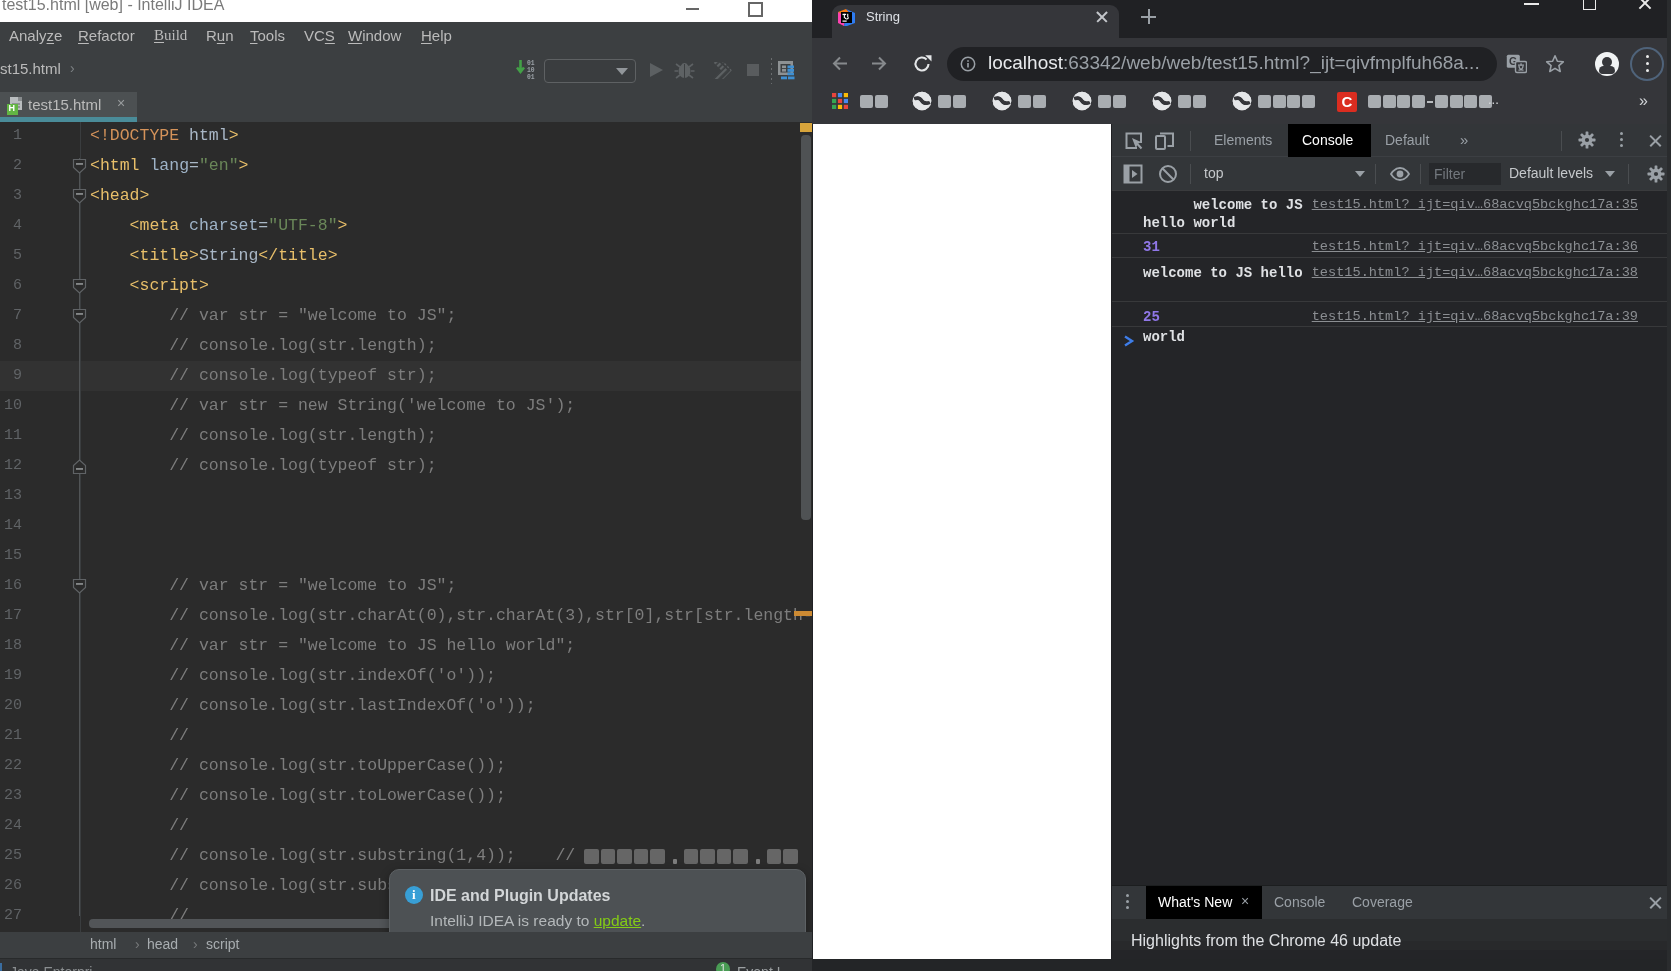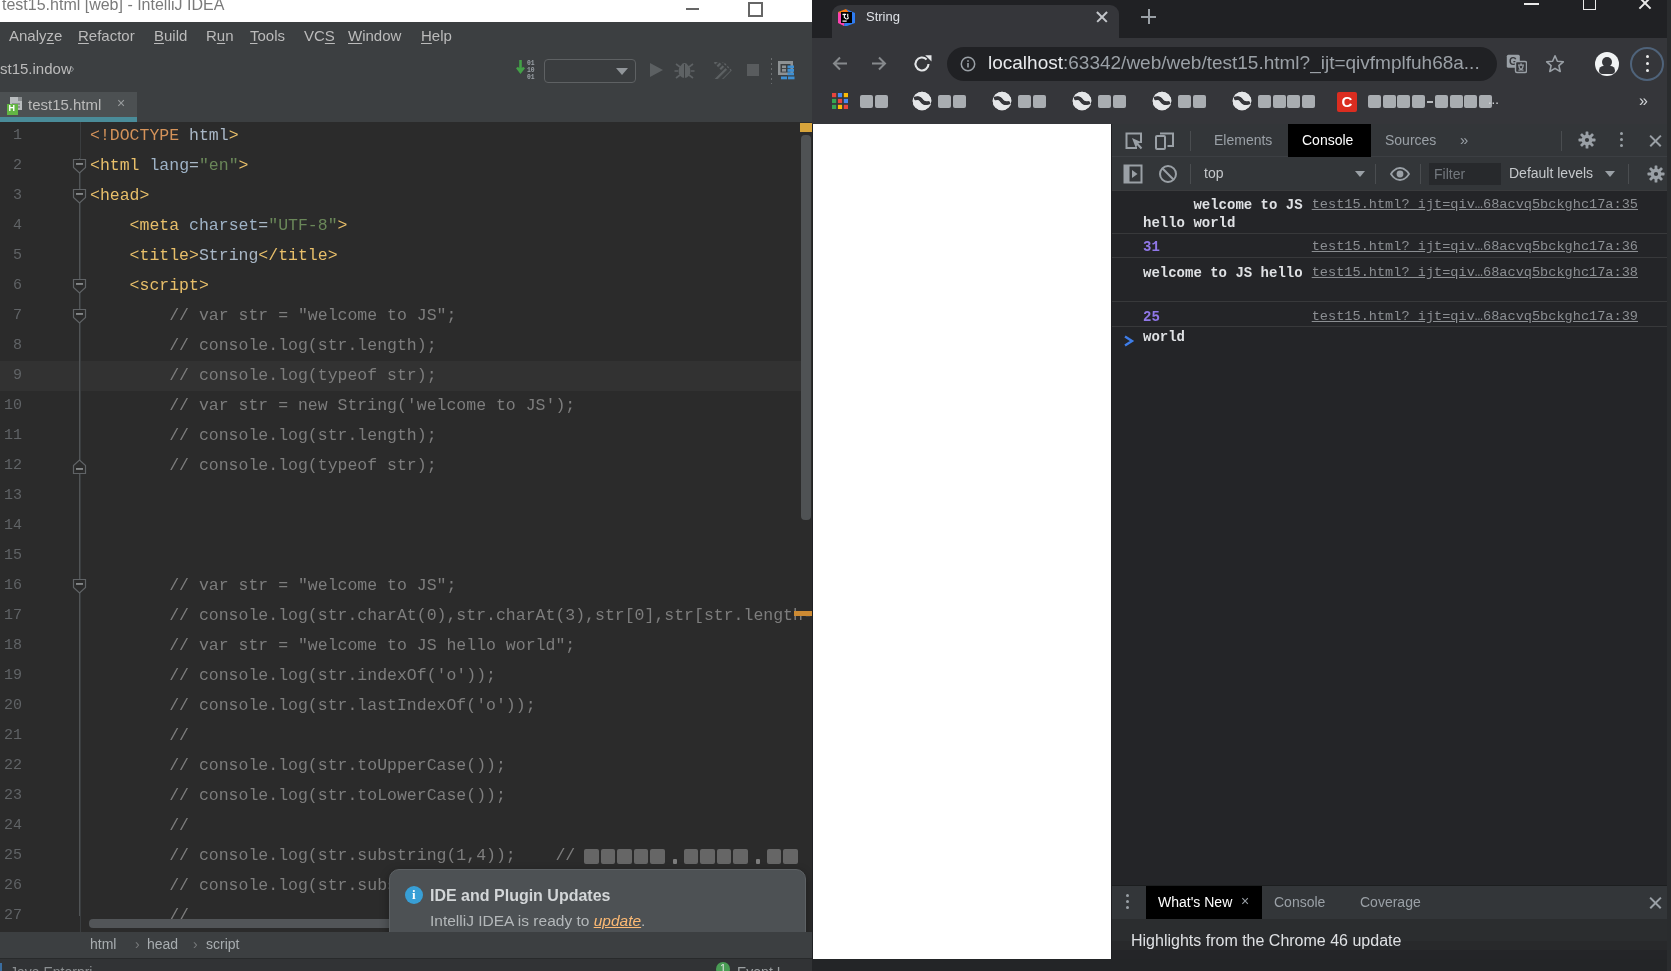--- a/index.html
+++ b/index.html
@@ -69,29 +69,29 @@
 
   <div id="idea">
     <div id="ide-title">
         <span class="t">test15.html [web] - IntelliJ IDEA</span>
       <div class="abs" style="left:686px;top:8px;width:13px;height:2px;background:#666;"></div>
       <div class="abs" style="left:748px;top:2px;width:15px;height:15px;border:2px solid #666;"></div>
     </div>
     <div id="ide-menu">
       <span style="left:9px;">Analy<u>z</u>e</span>
       <span style="left:78px;"><u>R</u>efactor</span>
-      <span style="left:154px;"><u>B</u>uild</span>
+      <span style="left:154px;font-family:Liberation Serif, serif;"><u>B</u>uild</span>
       <span style="left:206px;text-align:center;">R<u>u</u>n</span>
       <span style="left:250px;"><u>T</u>ools</span>
       <span style="left:304px;">VC<u>S</u></span>
       <span style="left:348px;"><u>W</u>indow</span>
       <span style="left:421px;"><u>H</u>elp</span>
     </div>
     <div id="ide-nav">
-      <span class="abs" style="left:0;top:10px;font-size:15px;color:#bbbbbb;">st15.indow</span>
+      <span class="abs" style="left:0;top:10px;font-size:15px;color:#bbbbbb;">st15.html</span>
       <span class="abs" style="left:70px;top:10px;font-size:14px;color:#7d8184;">›</span>
       <svg class="abs" style="left:516px;top:9px;" width="22" height="22" viewBox="0 0 22 22">
         <path d="M4.5 1 V12 M1 8.5 L4.5 13 L8 8.5" stroke="#43a047" stroke-width="2.6" fill="none"></path>
         <text x="11" y="6" font-size="6.4" font-weight="bold" fill="#9aa0a6" font-family="Liberation Mono">01</text>
         <text x="11" y="13" font-size="6.4" font-weight="bold" fill="#9aa0a6" font-family="Liberation Mono">10</text>
         <text x="11" y="20" font-size="6.4" font-weight="bold" fill="#9aa0a6" font-family="Liberation Mono">01</text>
       </svg>
       <div class="abs" style="left:544px;top:9px;width:92px;height:24px;border:1px solid #5e6163;border-radius:4px;background:#3a3d3f;">
         <div style="position:absolute;right:7px;top:8px;width:0;height:0;border-left:6px solid transparent;border-right:6px solid transparent;border-top:7px solid #91969a;"></div>
       </div>
@@ -213,21 +213,21 @@
       <div class="abs" style="left:801px;top:13px;width:10px;height:385px;background:#4f5254;border-radius:4px;"></div>
       <div class="abs" style="left:800px;top:1px;width:12px;height:9px;background:#d7a43b;"></div>
       <div class="abs" style="left:794px;top:489px;width:18px;height:5px;background:#cc8a33;"></div>
       <div class="abs" style="left:89px;top:797px;width:691px;height:9px;background:#525558;border-radius:4px;"></div>
     </div>
     <div id="balloon">
       <div class="abs" style="left:15px;top:16px;width:18px;height:18px;border-radius:50%;background:#389FD6;">
         <span style="position:absolute;left:7px;top:1px;font-size:13px;font-weight:bold;color:#ffffff;font-family:'Liberation Serif',serif;">i</span>
       </div>
       <span class="abs" style="left:40px;top:17px;font-size:16px;font-weight:bold;color:#d3d6d8;">IDE and Plugin Updates</span>
-      <span class="abs" style="left:40px;top:42px;font-size:15.5px;color:#b4b8ba;">IntelliJ IDEA is ready to <span style="color:#fdba74;text-decoration:underline;font-style:italic;">update</span>.</span>
+      <span class="abs" style="left:40px;top:42px;font-size:15.5px;color:#b4b8ba;">IntelliJ IDEA is ready to <span style="color:#84cc16;text-decoration:underline;">update</span>.</span>
     </div>
     <div id="ide-crumbs">
       <span class="abs" style="left:90px;top:4px;">html</span>
       <span class="abs" style="left:135px;top:4px;color:#77797b;">›</span>
       <span class="abs" style="left:147px;top:4px;">head</span>
       <span class="abs" style="left:193px;top:4px;color:#77797b;">›</span>
       <span class="abs" style="left:206px;top:4px;">script</span>
     </div>
     <div id="ide-status">
       <div class="abs" style="left:0;top:4px;width:2px;height:9px;background:#3a6da0;"></div>
@@ -364,21 +364,21 @@
           <path d="M13 12.5 L17.5 17.5" stroke="#9aa0a6" stroke-width="2"></path>
         </svg>
         <svg class="abs" style="left:42px;top:7px;" width="22" height="20" viewBox="0 0 22 20">
           <rect x="2" y="5" width="9" height="13" rx="1" stroke="#9aa0a6" stroke-width="2" fill="none"></rect>
           <path d="M6 2.5 H19 V15 H13.5" stroke="#9aa0a6" stroke-width="2" fill="none"></path>
         </svg>
         <div class="abs" style="left:78px;top:7px;width:1px;height:20px;background:#4a4d50;"></div>
         <span class="dt-txt" style="left:102px;top:8px;">Elements</span>
         <div class="abs" style="left:176px;top:0;width:83px;height:33px;background:#000000;"></div>
         <span class="dt-txt" style="left:190px;top:8px;color:#ffffff;">Console</span>
-        <span class="dt-txt" style="left:273px;top:8px;">Sources</span>
+        <span class="dt-txt" style="left:273px;top:8px;">Default</span>
         <span class="dt-txt" style="left:348px;top:7px;font-size:15px;">»</span>
         <div class="abs" style="left:449px;top:7px;width:1px;height:20px;background:#4a4d50;"></div>
         <svg class="abs" style="left:466px;top:7px;" width="18" height="18" viewBox="0 0 18 18">
             <use href="#gear"></use>
           </svg>
         <div class="abs" style="left:508px;top:8px;width:3.4px;height:3.4px;border-radius:50%;background:#9aa0a6;"></div>
         <div class="abs" style="left:508px;top:14px;width:3.4px;height:3.4px;border-radius:50%;background:#9aa0a6;"></div>
         <div class="abs" style="left:508px;top:20px;width:3.4px;height:3.4px;border-radius:50%;background:#9aa0a6;"></div>
         <div class="abs" style="left:536px;top:9px;width:15px;height:15px;">
           <div style="position:absolute;left:0;top:6.5px;width:15px;height:1.8px;background:#9aa0a6;transform:rotate(45deg);"></div>
@@ -433,21 +433,21 @@
         </svg>
       </div>
       <div id="dt-drawer-tabs">
         <div class="abs" style="left:14px;top:8px;width:3.4px;height:3.4px;border-radius:50%;background:#9aa0a6;"></div>
         <div class="abs" style="left:14px;top:14px;width:3.4px;height:3.4px;border-radius:50%;background:#9aa0a6;"></div>
         <div class="abs" style="left:14px;top:20px;width:3.4px;height:3.4px;border-radius:50%;background:#9aa0a6;"></div>
         <div class="abs" style="left:34px;top:0;width:116px;height:33px;background:#000000;"></div>
         <span class="dt-txt" style="left:46px;top:8px;color:#ffffff;">What's New</span>
         <span class="dt-txt" style="left:129px;top:7px;color:#9aa0a6;">×</span>
         <span class="dt-txt" style="left:162px;top:8px;">Console</span>
-        <span class="dt-txt" style="left:248px;top:8px;text-align:right;">Coverage</span>
+        <span class="dt-txt" style="left:240px;top:8px;text-align:right;">Coverage</span>
         <div class="abs" style="left:536px;top:9px;width:15px;height:15px;">
           <div style="position:absolute;left:0;top:6.5px;width:15px;height:1.8px;background:#9aa0a6;transform:rotate(45deg);"></div>
           <div style="position:absolute;left:0;top:6.5px;width:15px;height:1.8px;background:#9aa0a6;transform:rotate(-45deg);"></div>
         </div>
       </div>
       <div id="dt-drawer-body">
         <span class="abs" style="left:19px;top:13px;font-size:16px;color:#dfe1e4;">Highlights from the Chrome 46 update</span>
       </div>
       <svg width="0" height="0" style="position:absolute;">
         <defs>

